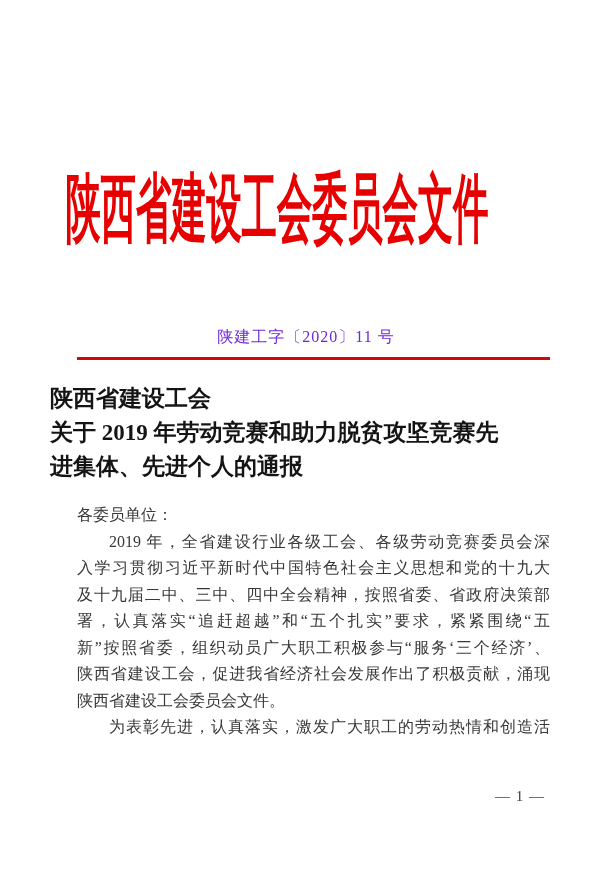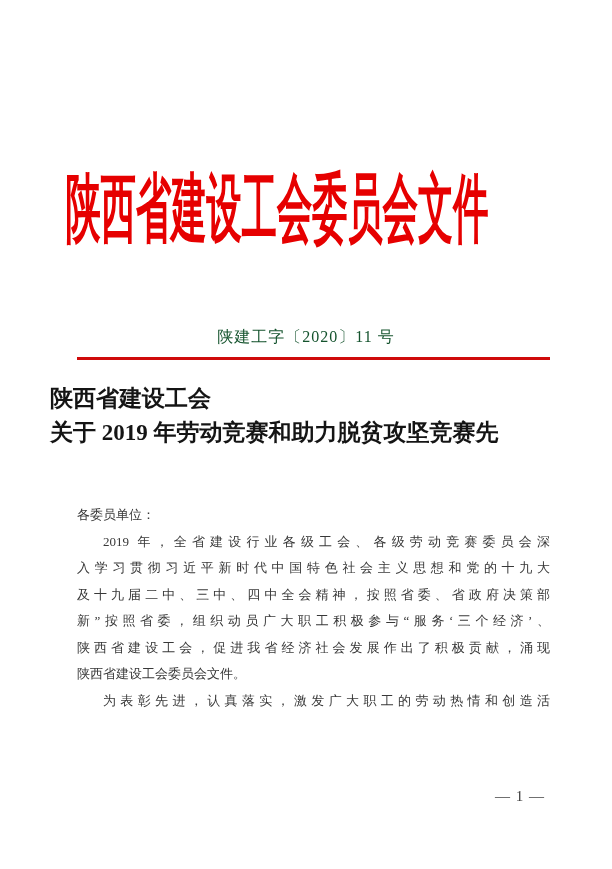--- a/index.html
+++ b/index.html
@@ -41,21 +41,21 @@
 
   
   .doc-number {
     position: absolute;
     top: 326px;
     left: 0;
     width: 612px;
     text-align: center;
     font-size: 16px;
     line-height: 22px;
-    color: #14532d;
+    color: #6d28d9;
     letter-spacing: 1px;
   }
 
   
   .red-rule {
     position: absolute;
     top: 357px;
     left: 77px;
     width: 473px;
     height: 3px;
@@ -73,21 +73,21 @@
     line-height: 34px;
     color: #141414;
   }
 
   
   .body-block {
     position: absolute;
     top: 502px;
     left: 77px;
     width: 473px;
-    font-size: 13px;
+    font-size: 16px;
     line-height: 26.5px;
     color: #383838;
   }
   .line { min-height: 26.5px; }
   .justify {
     text-align: justify;
     text-align-last: justify;
   }
   .indent { text-indent: 2em; }
 
@@ -113,27 +113,29 @@
     <div class="masthead">陕西省建设工会委员会文件</div>
   </div>
 
   <div class="doc-number">陕建工字〔2020〕11 号</div>
 
   <div class="red-rule"></div>
 
   <div class="title">
     <div>陕西省建设工会</div>
     <div>关于 2019 年劳动竞赛和助力脱贫攻坚竞赛先</div>
+    <div>进集体、先进个人的通报</div>
   </div>
 
   <div class="body-block">
     <div class="line">各委员单位：</div>
     <div class="line indent justify">2019 年，全省建设行业各级工会、各级劳动竞赛委员会深</div>
     <div class="line justify">入学习贯彻习近平新时代中国特色社会主义思想和党的十九大</div>
     <div class="line justify">及十九届二中、三中、四中全会精神，按照省委、省政府决策部</div>
+    <div class="line justify">署，认真落实“追赶超越”和“五个扎实”要求，紧紧围绕“五</div>
     <div class="line justify">新”按照省委，组织动员广大职工积极参与“服务‘三个经济’、</div>
     <div class="line justify">陕西省建设工会，促进我省经济社会发展作出了积极贡献，涌现</div>
     <div class="line">陕西省建设工会委员会文件。</div>
     <div class="line indent justify">为表彰先进，认真落实，激发广大职工的劳动热情和创造活</div>
   </div>
 
   <div class="page-number">— 1 —</div>
 
 </div>
 

